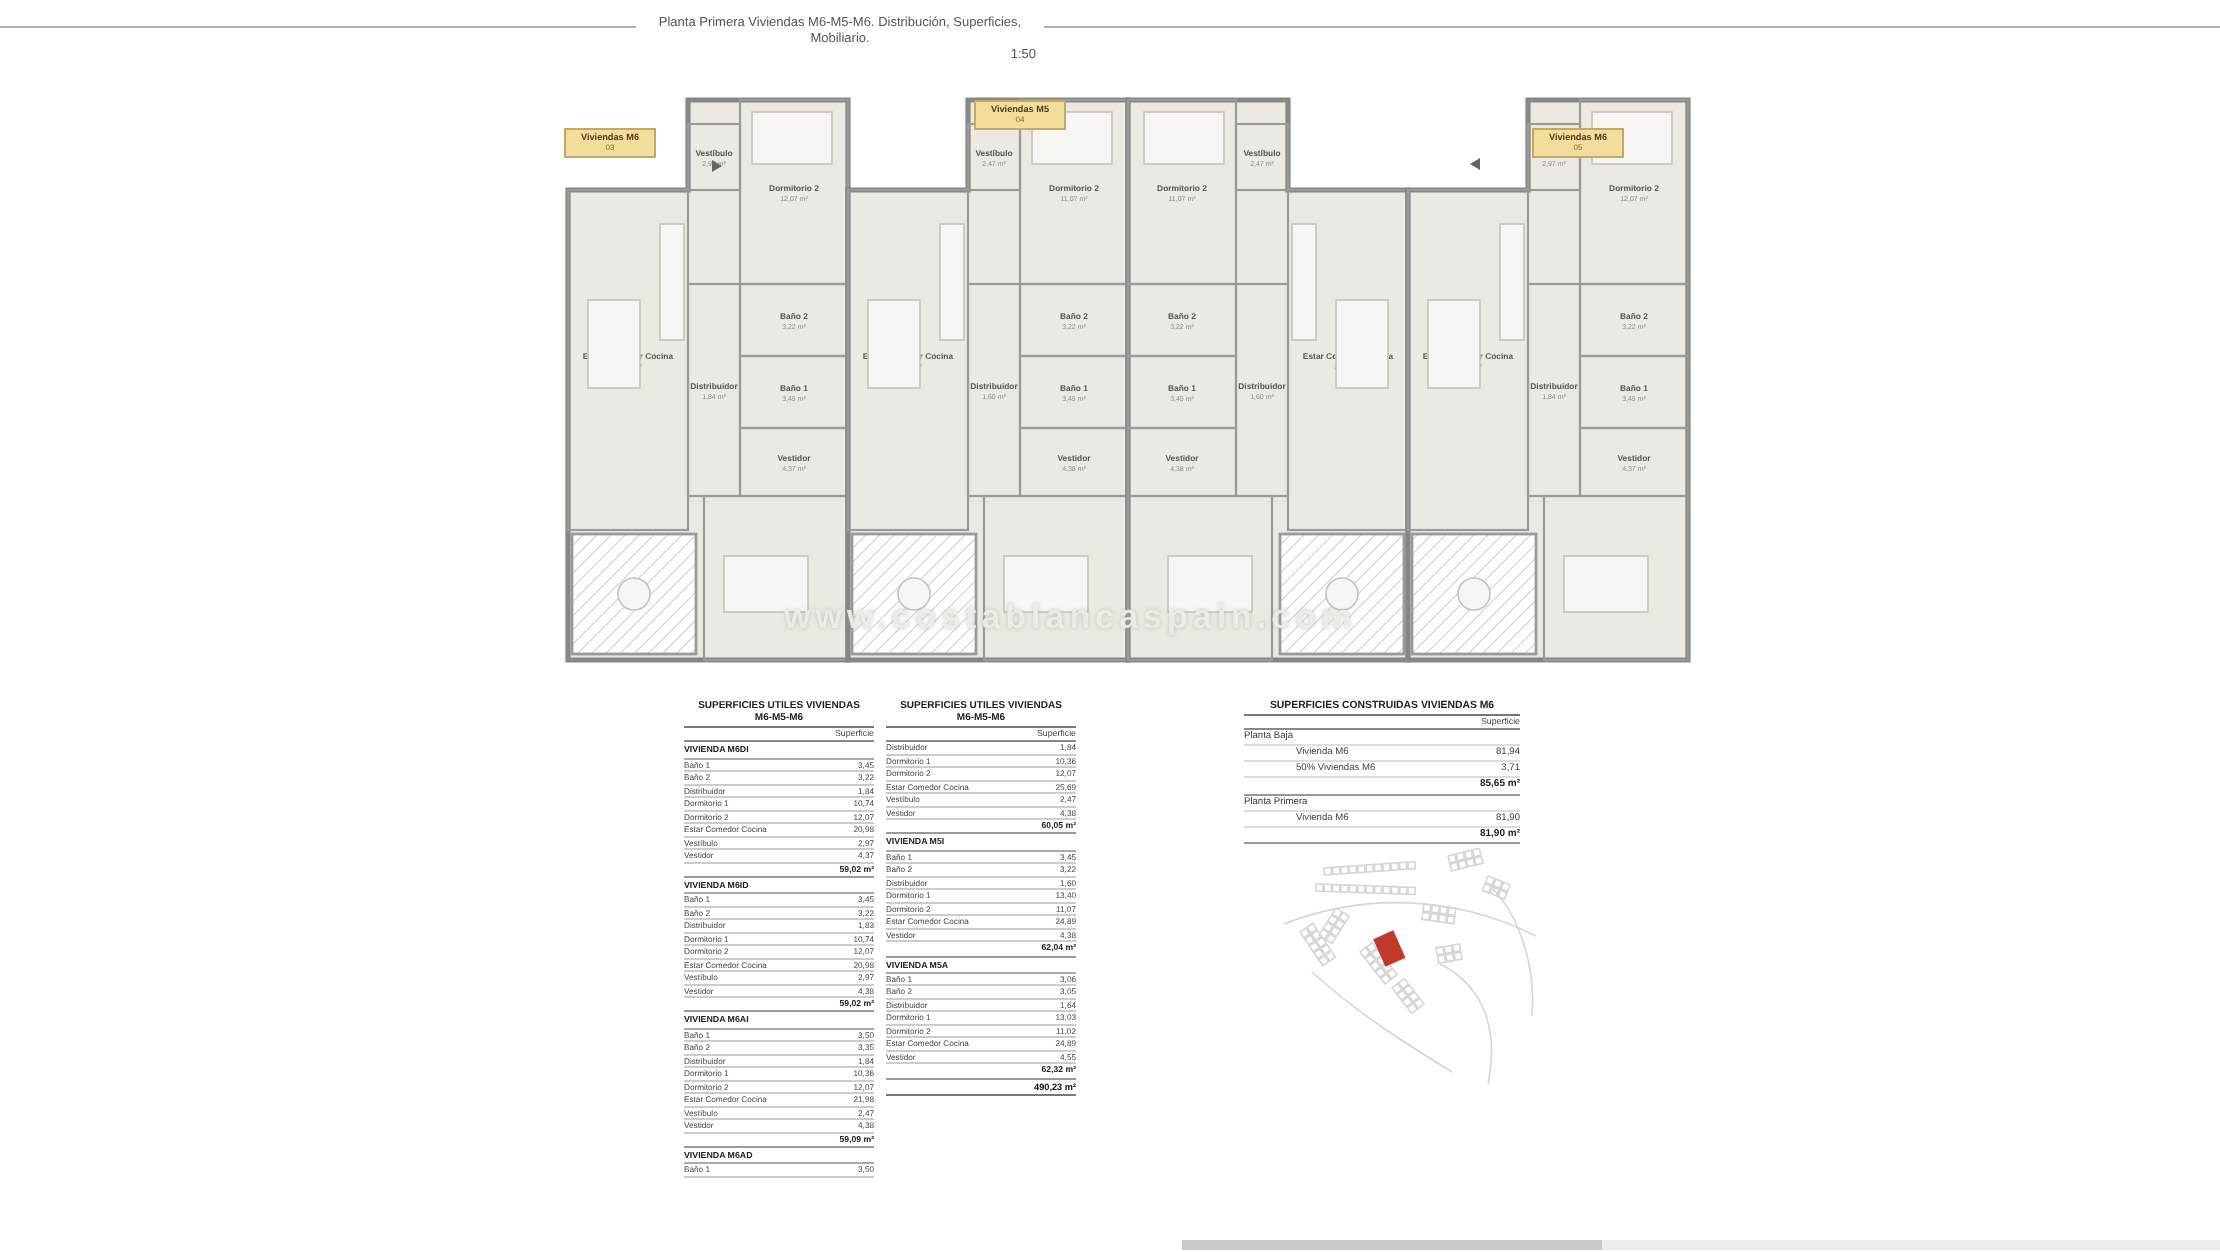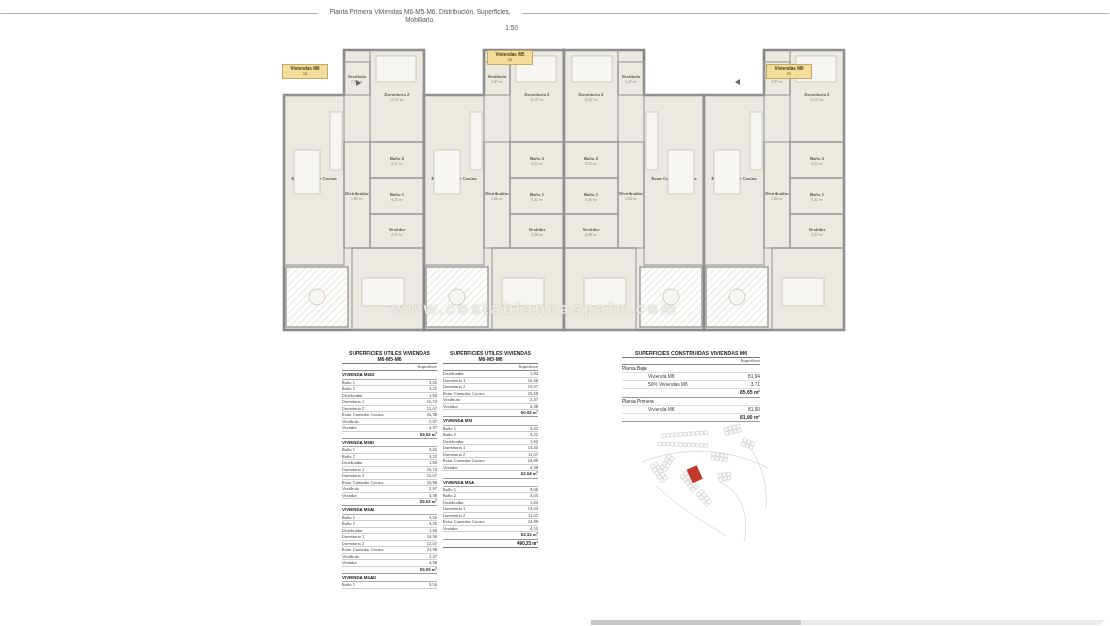--- a/index.html
+++ b/index.html
@@ -1,17 +1,17 @@
 <!DOCTYPE html>
 <html><head>
 <meta charset="utf-8">
 <style>
   html,body{margin:0;padding:0;background:#fff;}
   #page{position:relative;width:1110px;height:626px;background:#ffffff;overflow:hidden;
-        font-family:"Liberation Sans",sans-serif;color:#333;border-radius:18px;}
+        font-family:"Liberation Sans",sans-serif;color:#333;}
   .rule{position:absolute;height:1px;background:#b3b3b3;}
   #title-block{position:absolute;left:320px;top:8px;width:200px;text-align:center;}
   #title-line{font-size:6.5px;color:#555;line-height:8px;}
   #title-scale{font-size:6.5px;color:#555;text-align:right;padding-right:2px;line-height:8px;}
   
   #plan-svg{position:absolute;left:0;top:0;}
   .unit-tag{position:absolute;width:46px;height:15px;background:#f3dd9a;border:0.8px solid #c3a964;
             text-align:center;box-sizing:border-box;padding-top:2px;}
   .unit-tag .n1{font-size:4.6px;font-weight:bold;color:#4a3c18;line-height:4.8px;display:block;}
   .unit-tag .n2{font-size:4px;color:#7a6a33;line-height:4.6px;display:block;}

